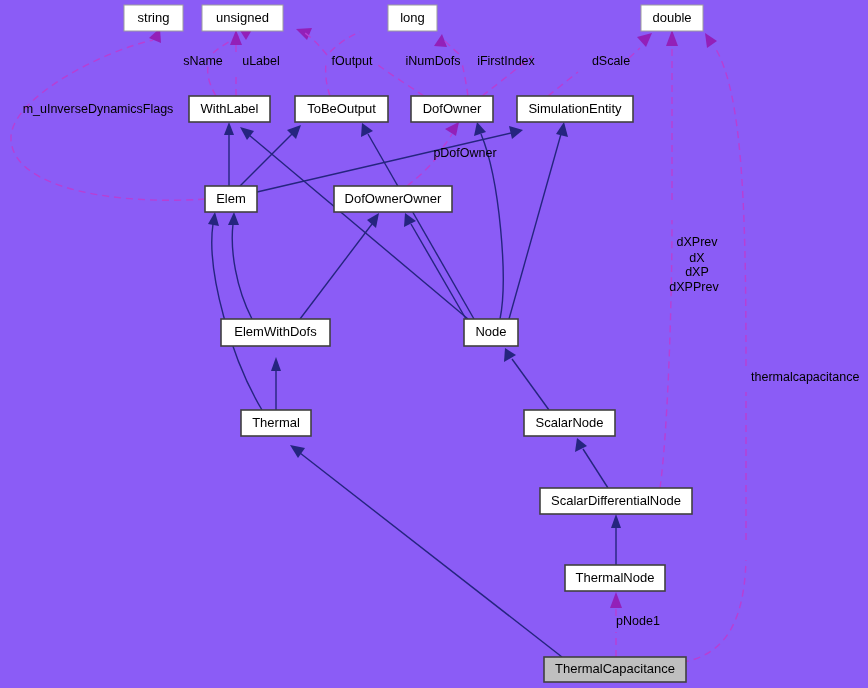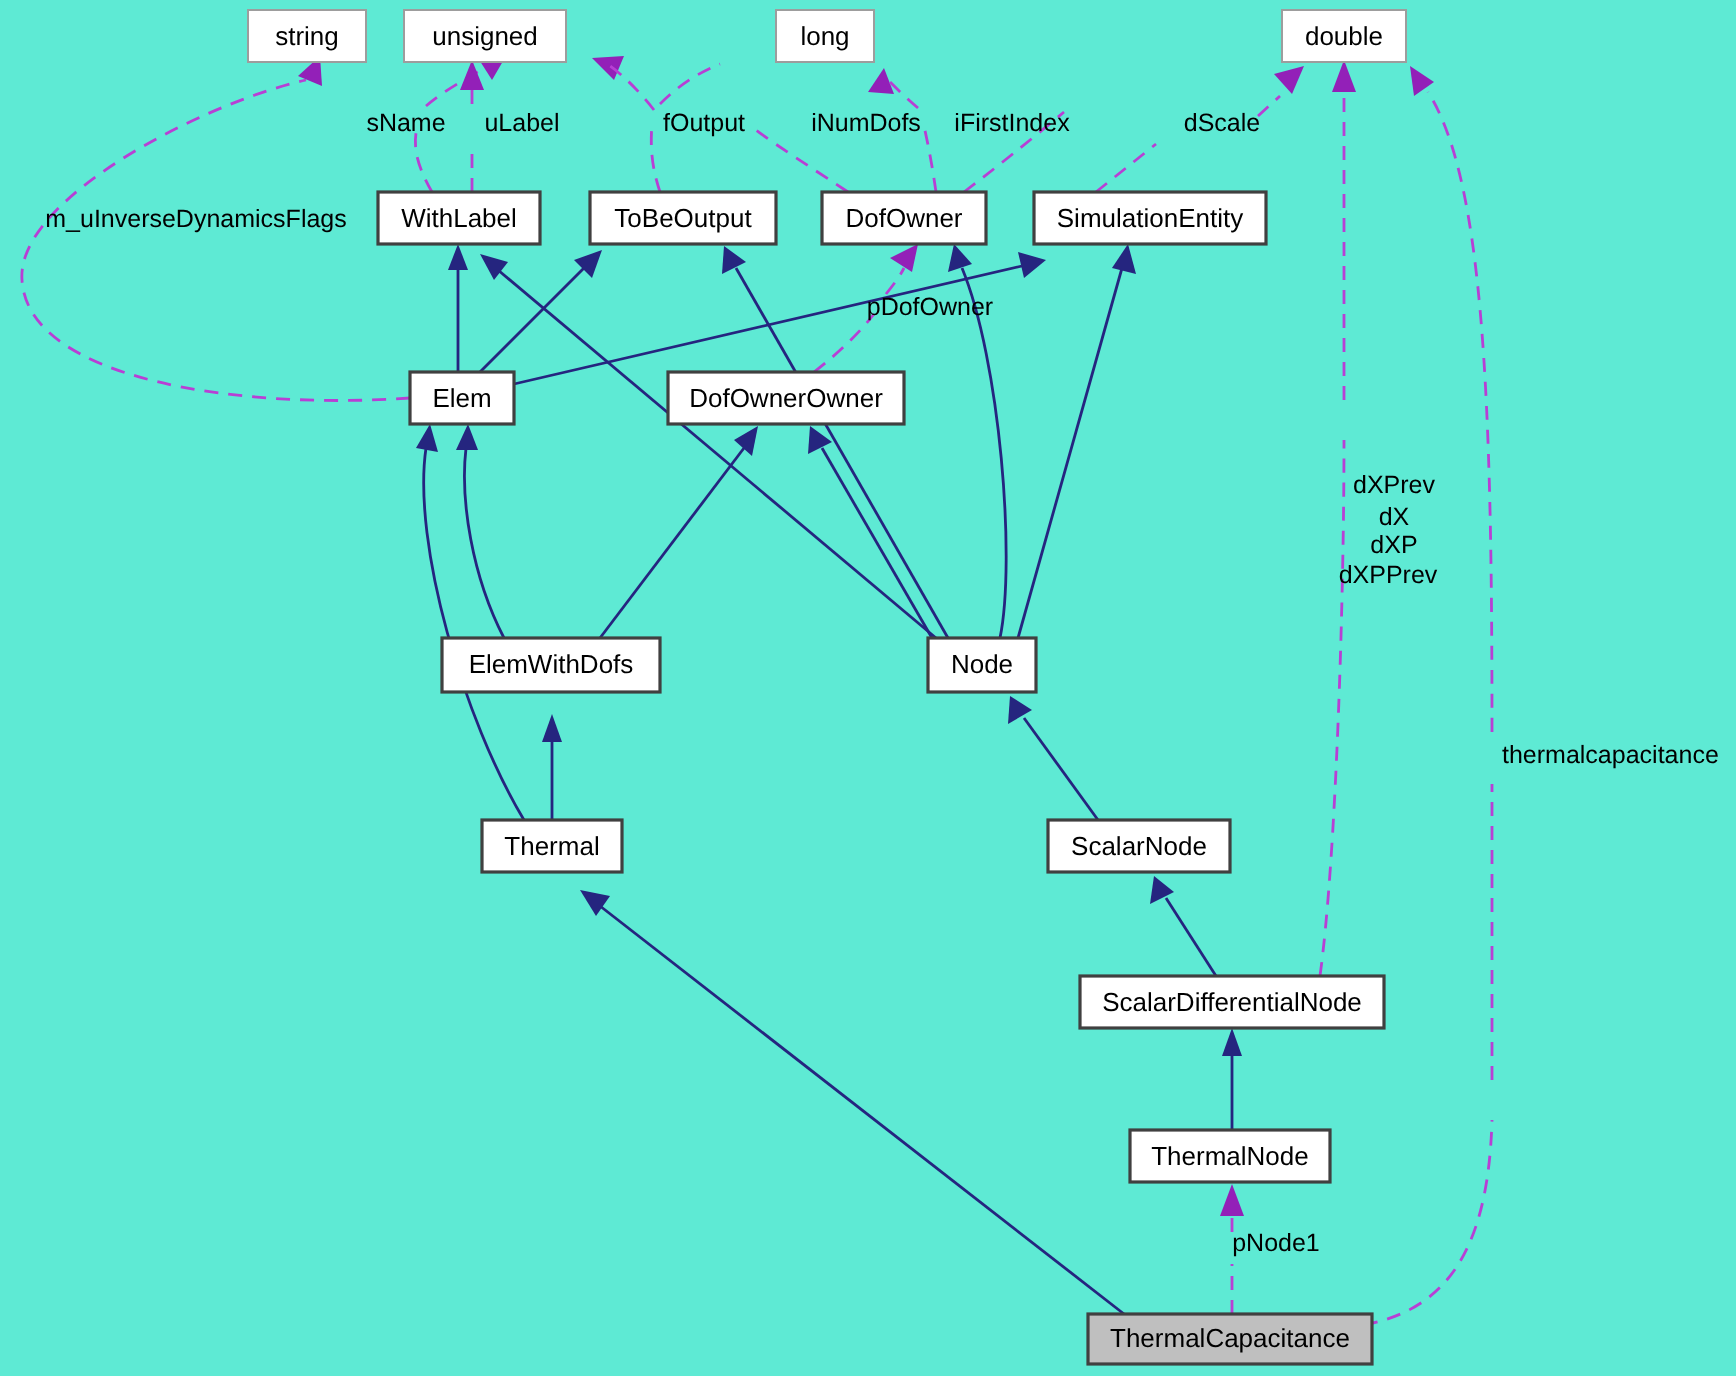--- a/index.html
+++ b/index.html
@@ -4,21 +4,21 @@
 <style>
   html, body {
     margin: 0;
     padding: 0;
     background: #ffffff;
   }
   #diagram-root {
     position: relative;
     width: 868px;
     height: 688px;
-    background: #5eead4;
+    background: #8b5cf6;
     font-family: "Liberation Sans", sans-serif;
     overflow: hidden;
   }
   svg#uml-canvas {
     position: absolute;
     left: 0;
     top: 0;
     width: 868px;
     height: 688px;
   }

